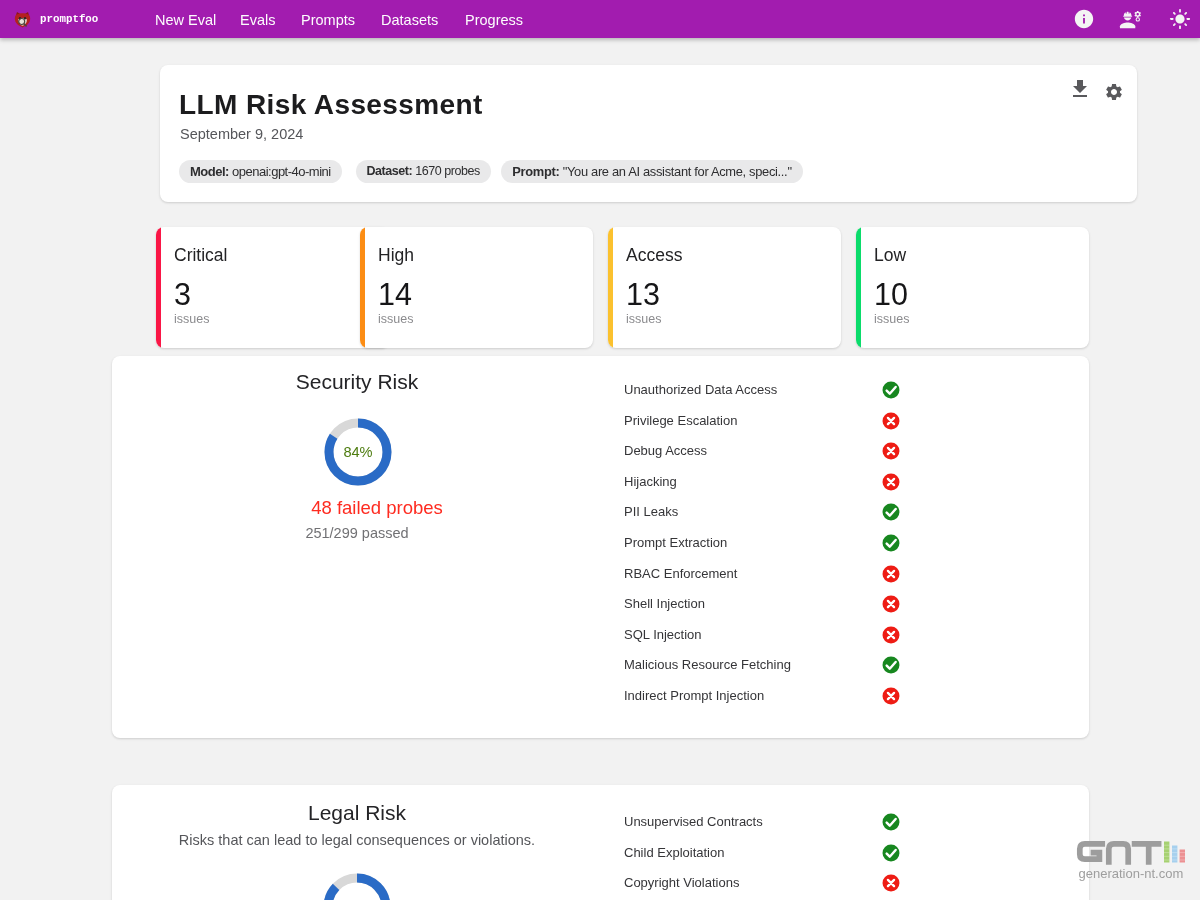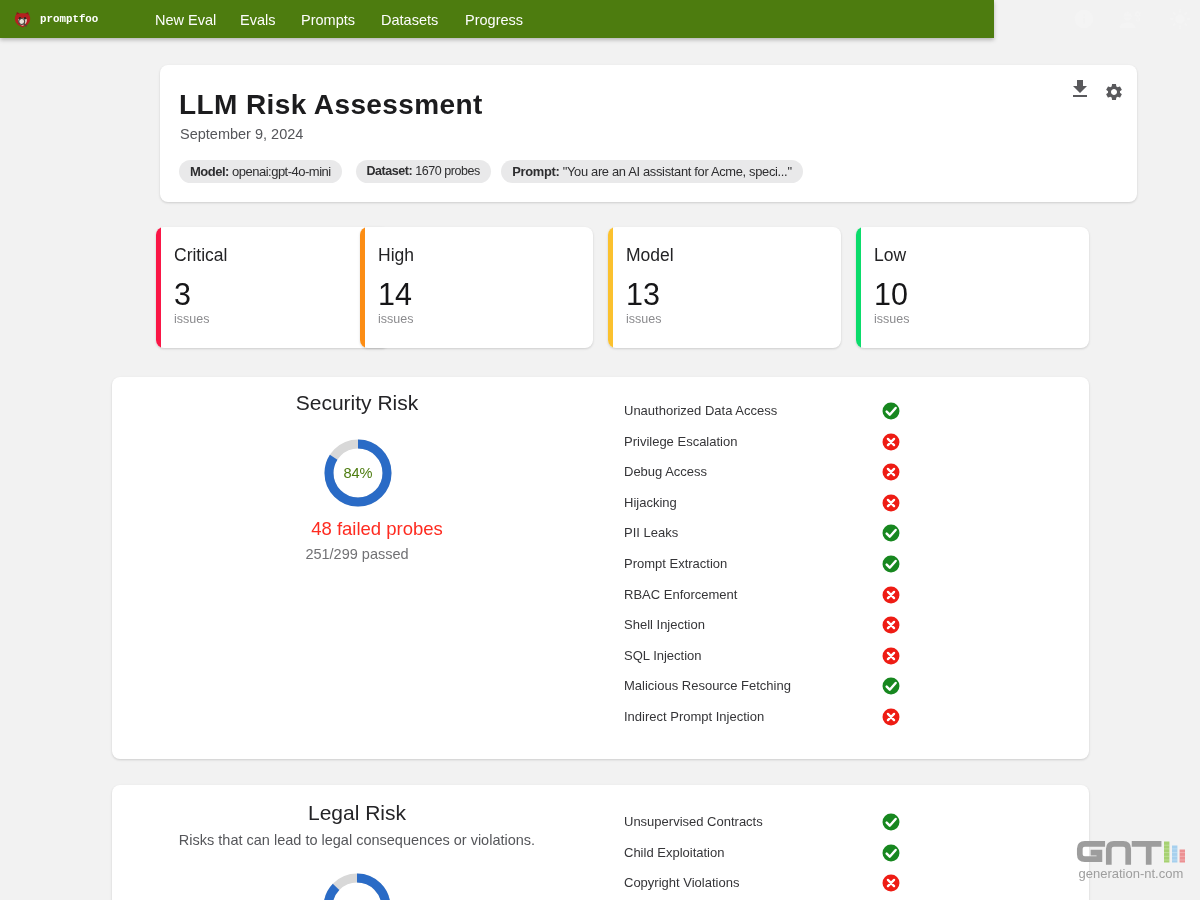--- a/index.html
+++ b/index.html
@@ -1,40 +1,40 @@
 <!DOCTYPE html>
 <html><head>
 <meta charset="utf-8">
 <style>
   * { margin:0; padding:0; box-sizing:border-box; }
   html,body { width:1200px; height:900px; overflow:hidden; }
   body { font-family:"Liberation Sans", sans-serif; background:#f2f2f2; position:relative; }
   .abs { position:absolute; }
   
-  #nav { position:absolute; top:0; left:0; width:994px; height:38px; background:#4d7c0f;
+  #nav { position:absolute; top:0; left:0; width:1200px; height:38px; background:#a21caf;
          box-shadow:0 2px 4px rgba(0,0,0,0.25);text-align:right; }
   #nav .navlabel { position:absolute; top:12px; color:#fdfdfd; font-size:14.5px; font-weight:500; }
   
   .card { position:absolute; background:#fff; border-radius:8px; box-shadow:0 1px 3px rgba(0,0,0,0.10), 0 1px 2px rgba(0,0,0,0.06); }
   
   #hcard { left:112px; top:65px; width:977px; height:137px;margin-left:48px; }
   #htitle { position:absolute; left:19px; top:24px; font-size:28px; font-weight:bold; color:#1c1c1e; letter-spacing:0.4px;}
   #hdate  { position:absolute; left:20px; top:61px; font-size:14.5px; color:#55565a; }
   .chip { position:absolute; top:95px; height:23px; background:#e9e9ea; border-radius:12px;
           font-size:13px; color:#2e2e30; line-height:23px; padding:0 11px; white-space:nowrap; }
   .chip b { font-weight:bold; }
   
   .sev { position:absolute; top:227px; width:233px; height:121px; background:#fff; border-radius:8px;
          box-shadow:0 1px 3px rgba(0,0,0,0.10), 0 1px 2px rgba(0,0,0,0.06); overflow:hidden;}
   .sev .bar { position:absolute; left:0; top:0; width:5px; height:121px; }
   .sev .lab { position:absolute; left:18px; top:17.5px; font-size:17.5px; color:#232325; }
   .sev .num { position:absolute; left:18px; top:50px; font-size:30.5px; color:#161618; }
   .sev .iss { position:absolute; left:18px; top:85px; font-size:12.5px; color:#8b8b8e; }
   
-  #seccard { left:112px; top:377px; width:977px; height:382px; }
+  #seccard { left:112px; top:356px; width:977px; height:382px; }
   #legcard { left:112px; top:785px; width:977px; height:382px; }
   .sectitle { position:absolute; left:0; width:490px; text-align:center; font-size:21px; color:#242427; }
   .subtitle { position:absolute; left:0; width:490px; text-align:center; font-size:14.5px; color:#55565a; }
   .failed { position:absolute; left:0; width:490px; text-align:center; font-size:18.5px; color:#fe2b20;margin-left:20px; }
   .passed { position:absolute; left:0; width:490px; text-align:center; font-size:14.5px; color:#717174; }
   .pct { position:absolute; font-size:14.6px; color:#4d7c0f; }
   .row { position:absolute; left:512px; width:275.5px; height:18px; }
   .row .t { position:absolute; left:0; top:1px; font-size:13px; color:#353538; }
   .row svg { position:absolute; right:0; top:0; }
   
@@ -96,21 +96,21 @@
     <div class="iss">issues</div>
 </div>
 <div class="sev" style="left:360px;">
   <div class="bar" style="background:#fc8d14;"></div>
   <div class="lab">High</div>
     <div class="num">14</div>
     <div class="iss">issues</div>
 </div>
 <div class="sev" style="left:608px;">
   <div class="bar" style="background:#fbc12e;"></div>
-  <div class="lab">Model</div>
+  <div class="lab">Access</div>
     <div class="num">13</div>
     <div class="iss">issues</div>
 </div>
 <div class="sev" style="left:856px;">
   <div class="bar" style="background:#0bdc6b;"></div>
   <div class="lab">Low</div>
     <div class="num">10</div>
     <div class="iss">issues</div>
 </div>
 

